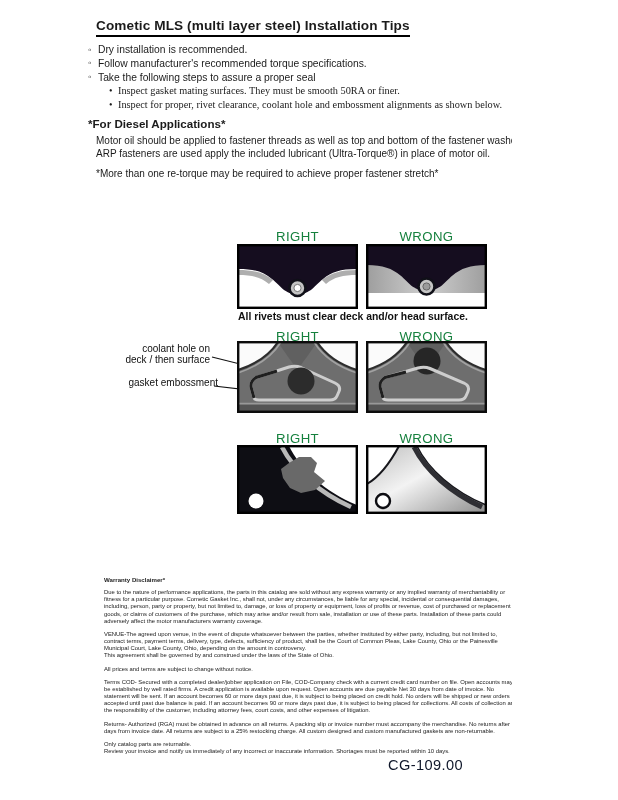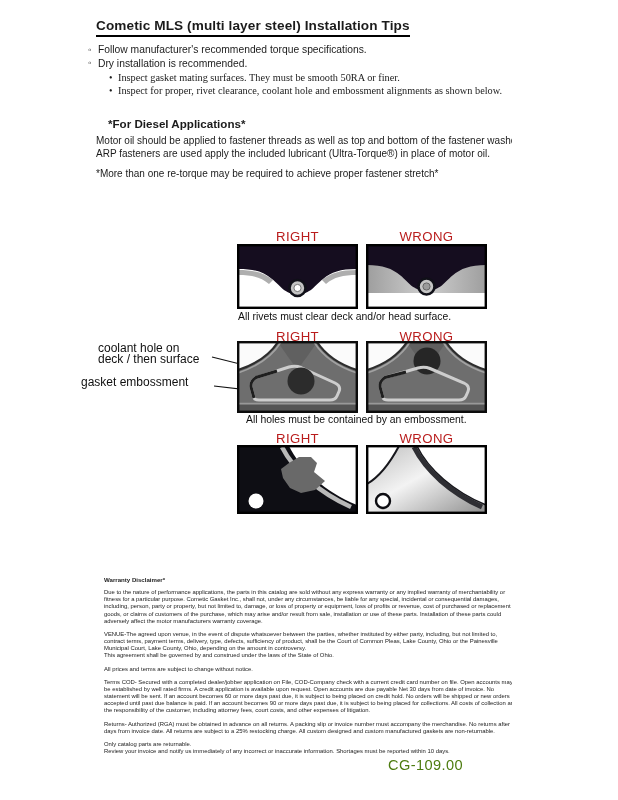--- a/index.html
+++ b/index.html
@@ -12,49 +12,50 @@
     position:absolute;left:96px;top:18px;font-size:13.6px;font-weight:bold;
     border-bottom:2px solid #000;padding-bottom:2px;letter-spacing:0.1px;white-space:nowrap;
   }
   
   .tips{position:absolute;left:88px;top:43px;width:470px;font-size:10.3px;line-height:13.8px;}
   .tip-row{position:relative;padding-left:10px;}
   .tip-row::before{content:"\25E6";position:absolute;left:0;top:-0.5px;font-size:10px;}
   .tip-sub{position:relative;padding-left:30px;font-family:Liberation Serif, serif;}
   .tip-sub::before{content:"\2022";position:absolute;left:21px;top:0;font-size:10px;}
   
-  .diesel-head{position:absolute;left:108px;top:117px;font-size:11.6px;font-weight:bold;}
+  .diesel-head{position:absolute;left:88px;top:117px;font-size:11.6px;font-weight:bold;}
   .diesel{position:absolute;left:96px;top:134px;width:477px;font-size:10px;line-height:13px;}
   .diesel p{margin:0 0 6.5px 0;}
   
-  .fig-label{position:absolute;width:121px;text-align:center;font-size:13.2px;letter-spacing:0.4px;color:#b91c1c;}
+  .fig-label{position:absolute;width:121px;text-align:center;font-size:13.2px;letter-spacing:0.4px;color:#15803d;}
   .panel{position:absolute;width:121px;}
-  .caption{position:absolute;font-size:10.4px;font-weight:normal;line-height:12.5px;color:#101010;}
+  .caption{position:absolute;font-size:10.4px;font-weight:bold;line-height:12.5px;color:#101010;}
   
-  .ann{position:absolute;width:112px;font-size:12px;line-height:11px;color:#101010;}
+  .ann{position:absolute;width:112px;text-align:right;font-size:10px;line-height:11px;color:#101010;}
   .leader{position:absolute;left:210px;top:346px;}
   
   .legal{position:absolute;left:104px;top:576px;width:415px;font-size:5.9px;line-height:7.15px;color:#222;}
   .legal h4{margin:0 0 6px 0;font-size:6.1px;}
   .legal p{margin:0 0 6px 0;}
   .legal p.joined{margin:0;}
   
-  .footer{position:absolute;left:388px;top:757px;font-size:14.6px;letter-spacing:0.4px;color:#4d7c0f;}
+  .footer{position:absolute;left:388px;top:757px;font-size:14.6px;letter-spacing:0.4px;color:#0f172a;}
   svg{display:block;}
 </style>
 </head>
 <body>
 
 <div id="page">
 
   <div class="title">Cometic MLS (multi layer steel) Installation Tips</div>
 
   <div class="tips">
+    <div class="tip-row">Dry installation is recommended.</div>
     <div class="tip-row">Follow manufacturer's recommended torque specifications.</div>
-    <div class="tip-row">Dry installation is recommended.</div>
+    <div class="tip-row">Take the following steps to assure a proper seal</div>
     <div class="tip-sub">Inspect gasket mating surfaces.  They must be smooth 50RA or finer.</div>
     <div class="tip-sub">Inspect for proper, rivet clearance, coolant hole and embossment alignments as shown below.</div>
   </div>
 
   <div class="diesel-head">*For Diesel Applications*</div>
   <div class="diesel">
     <p>Motor oil should be applied to fastener threads as well as top and bottom of the fastener washers. When ARP fasteners are used apply the included lubricant (Ultra-Torque®) in place of motor oil.</p>
     <p>*More than one re-torque may be required to achieve proper fastener stretch*</p>
   </div>
 
@@ -92,21 +93,21 @@
   </div>
   <div class="caption" style="left:238px;top:311px;width:270px;">All rivets must clear deck and/or head surface.</div>
 
   <div class="fig-label" style="left:237px;top:329px;">RIGHT</div>
   <div class="fig-label" style="left:366px;top:329px;">WRONG</div>
 
   <div class="ann" style="left:98px;top:343px;">
     <span>coolant hole on</span><br>
     <span>deck / then surface</span>
   </div>
-  <div class="ann" style="left:81px;top:377px;">gasket embossment</div>
+  <div class="ann" style="left:106px;top:377px;">gasket embossment</div>
 
   <svg class="leader" width="102" height="52" viewBox="0 0 102 52">
     <line x1="2" y1="11" x2="90" y2="33" stroke="#111" stroke-width="1.2"></line>
     <line x1="4" y1="40" x2="56" y2="46" stroke="#111" stroke-width="1.2"></line>
   </svg>
 
   <div class="panel" style="left:237px;top:341px;">
     <svg width="121" height="72" viewBox="0 0 121 72">
       <rect x="0" y="0" width="121" height="72" fill="#6e6e6e"></rect>
       <path d="M41 1 C49 14 55 20 60.5 30 C66 20 72 14 80 1 Z" fill="#606060"></path>
@@ -135,21 +136,20 @@
       <path d="M41 1 C33 13 20 23 1 29" fill="none" stroke="#2d2d2d" stroke-width="2.2"></path>
       <path d="M80 1 C88 13 101 23 120 29" fill="none" stroke="#2d2d2d" stroke-width="2.2"></path>
       <circle cx="61" cy="20" r="13.5" fill="#262626"></circle>
       <path d="M17 57 L14 46 C13.5 42 15 39 19 36.5 L52 27 C56 25.8 60 25.8 64 27.5 L98 42 C102 44 103.5 47 102 50.5 L100 55 C99 57.5 96.5 59 93 59 L22 59 C19 59 17.6 58.5 17 57 Z" fill="none" stroke="#cdcdcd" stroke-width="3"></path>
       <path d="M17 57 L14 46 C13.5 42 15 39 19 36.5 L40 31" fill="none" stroke="#1f1f1f" stroke-width="3"></path>
       <line x1="1" y1="62.5" x2="120" y2="62.5" stroke="#989898" stroke-width="1.5"></line>
       <rect x="1" y="64" width="119" height="7" fill="#545454"></rect>
       <rect x="1.2" y="1.2" width="118.6" height="69.6" fill="none" stroke="#0c0c0c" stroke-width="2.4"></rect>
     </svg>
   </div>
-  <div class="caption" style="left:246px;top:414px;width:260px;">All holes must be contained by an embossment.</div>
 
   <div class="fig-label" style="left:237px;top:431px;">RIGHT</div>
   <div class="fig-label" style="left:366px;top:431px;">WRONG</div>
 
   <div class="panel" style="left:237px;top:445px;">
     <svg width="121" height="69" viewBox="0 0 121 69">
       <rect x="0" y="0" width="121" height="69" fill="#ffffff"></rect>
       <path d="M1 1 H52 C63 24 88 47 120 60 L120 68 H1 Z" fill="#0e0e14"></path>
       <path d="M45 2 C57 26 83 48 114 62" fill="none" stroke="#b9b9b9" stroke-width="4.5"></path>
       <polygon points="52,18 62,12 74,12 80,18 77,27 88,36 78,45 64,48 53,43 46,33 44,24" fill="#696969"></polygon>

